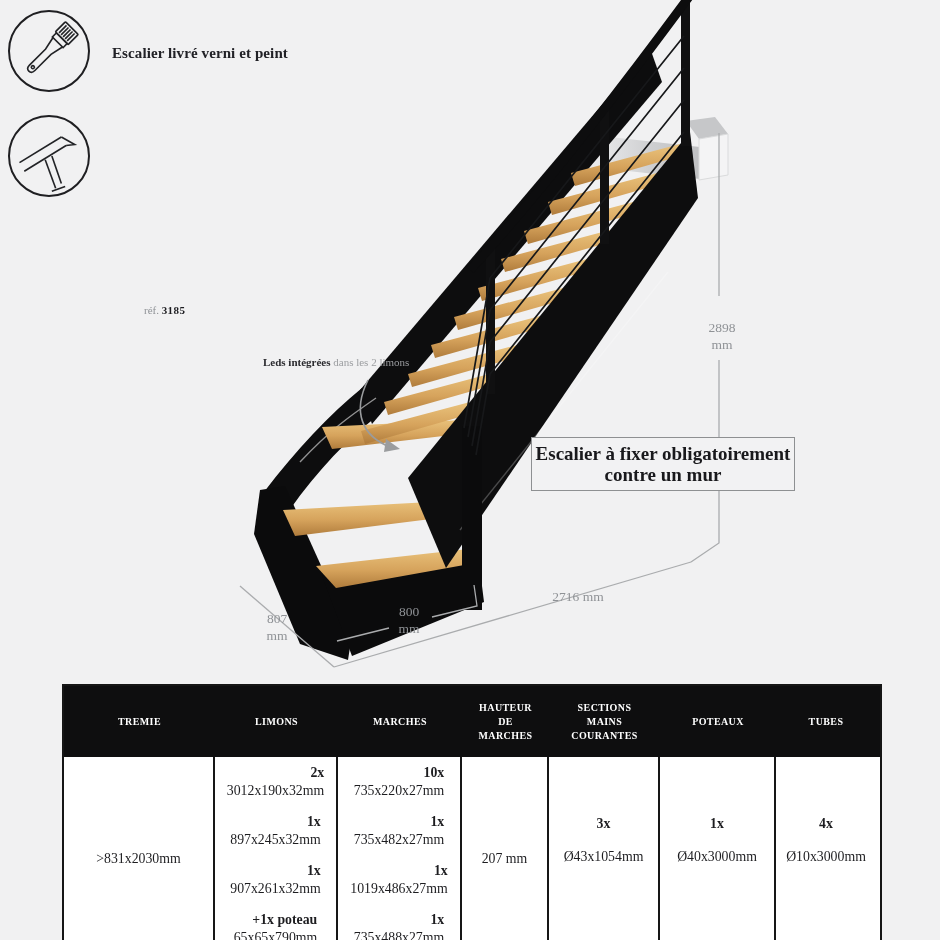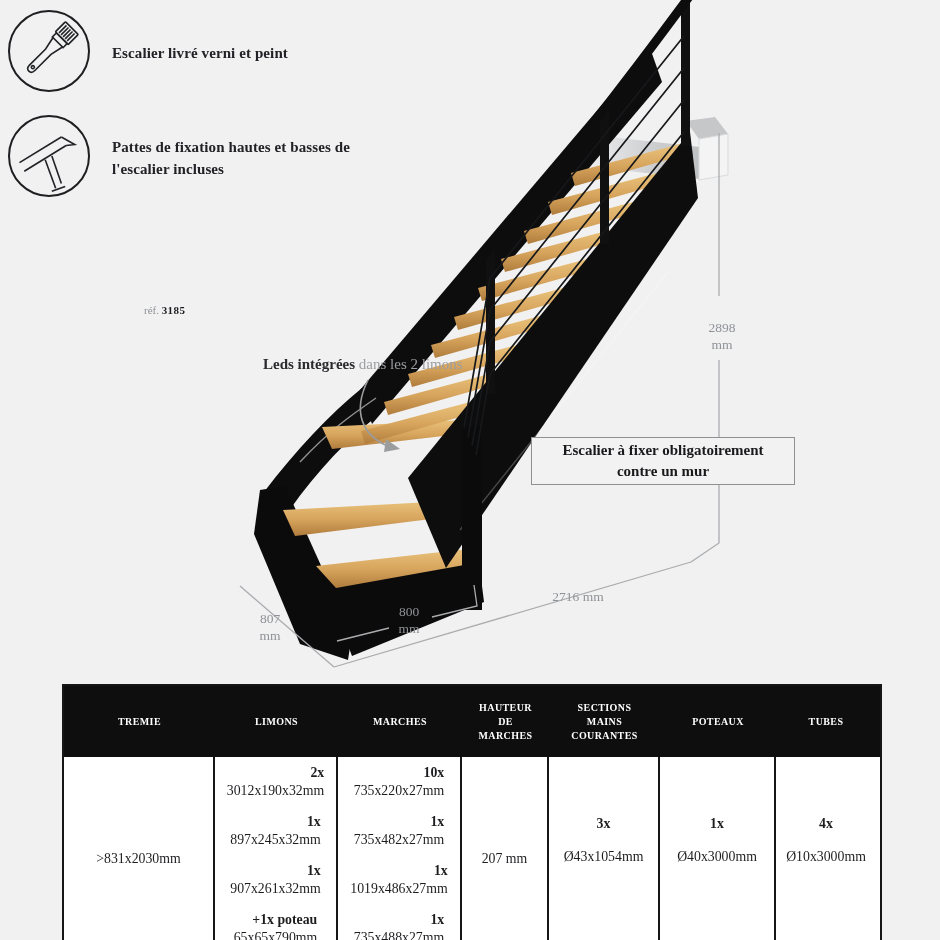--- a/index.html
+++ b/index.html
@@ -17,29 +17,29 @@
   }
   .feature-label{
     position:absolute;font-size:15px;font-weight:600;color:#212126;
     line-height:22px;letter-spacing:.1px;
   }
   
   .ref{position:absolute;left:144px;top:304px;font-size:11px;}
   .ref .ref-prefix{color:#8f9296;font-weight:400;}
   .ref .ref-value{color:#1c1c20;font-weight:700;letter-spacing:.4px;}
   
-  .leds{position:absolute;left:263px;top:356px;font-size:15px;white-space:nowrap;}
+  .leds{position:absolute;left:263px;top:356px;font-size:11px;white-space:nowrap;}
   .leds .b{font-weight:700;color:#2a2a2e;}
   .leds .g{color:#9b9da0;}
   
   .wallbox{
-    position:absolute;left:531px;top:437px;width:264px;height:48px;
+    position:absolute;left:531px;top:437px;width:264px;height:54px;
     box-sizing:border-box;border:1px solid #8e9092;background:#f2f2f3;
     display:flex;flex-direction:column;justify-content:center;align-items:center;
-    font-size:15px;font-weight:700;color:#19191c;line-height:21px;
+    font-size:19px;font-weight:700;color:#19191c;line-height:21px;
   }
   
   .dim{position:absolute;color:#8f9296;font-size:13.5px;line-height:17px;text-align:center;}
   .dim span{display:block;}
   
   .spec-table{
     position:absolute;left:62px;top:684px;width:816px;
     border:2px solid #161616;background:#ffffff;box-sizing:content-box;
   }
   .thead{
@@ -176,21 +176,20 @@
       <g stroke="#222326" stroke-width="1.7" fill="none">
         <path d="M10,48 L54,21"></path>
         <path d="M15,57 L59,30"></path>
         <path d="M54,21 L68,29 L59,30"></path>
         <path d="M37,45 L48,75"></path>
         <path d="M44,41 L54,70"></path>
         <path d="M44,78 L58,73"></path>
       </g>
     </svg>
   </div>
-  <div class="feature-label" style="left:112px;top:136px;width:272px">Pattes de fixation hautes et basses de l'escalier incluses</div>
 
   <div class="ref">
     <span class="ref-prefix">réf.</span>
     <span> </span>
     <span class="ref-value">3185</span>
   </div>
 
   <div class="leds">
     <span class="b">Leds intégrées</span><span class="g"> dans les 2 limons</span>
   </div>
@@ -204,21 +203,21 @@
     <span>2898</span>
     <span>mm</span>
   </div>
   <div class="dim" style="left:534px;top:588px;width:88px">
     <span>2716 mm</span>
   </div>
   <div class="dim" style="left:383px;top:603px;width:52px">
     <span>800</span>
     <span>mm</span>
   </div>
-  <div class="dim" style="left:244px;top:610px;width:52px">
+  <div class="dim" style="left:251px;top:610px;width:52px">
     <span>807</span>
     <span>mm</span>
   </div>
 
   <div class="spec-table">
     <div class="thead">
       <div class="th">TREMIE</div>
       <div class="th">LIMONS</div>
       <div class="th">MARCHES</div>
       <div class="th">HAUTEUR DE MARCHES</div>

